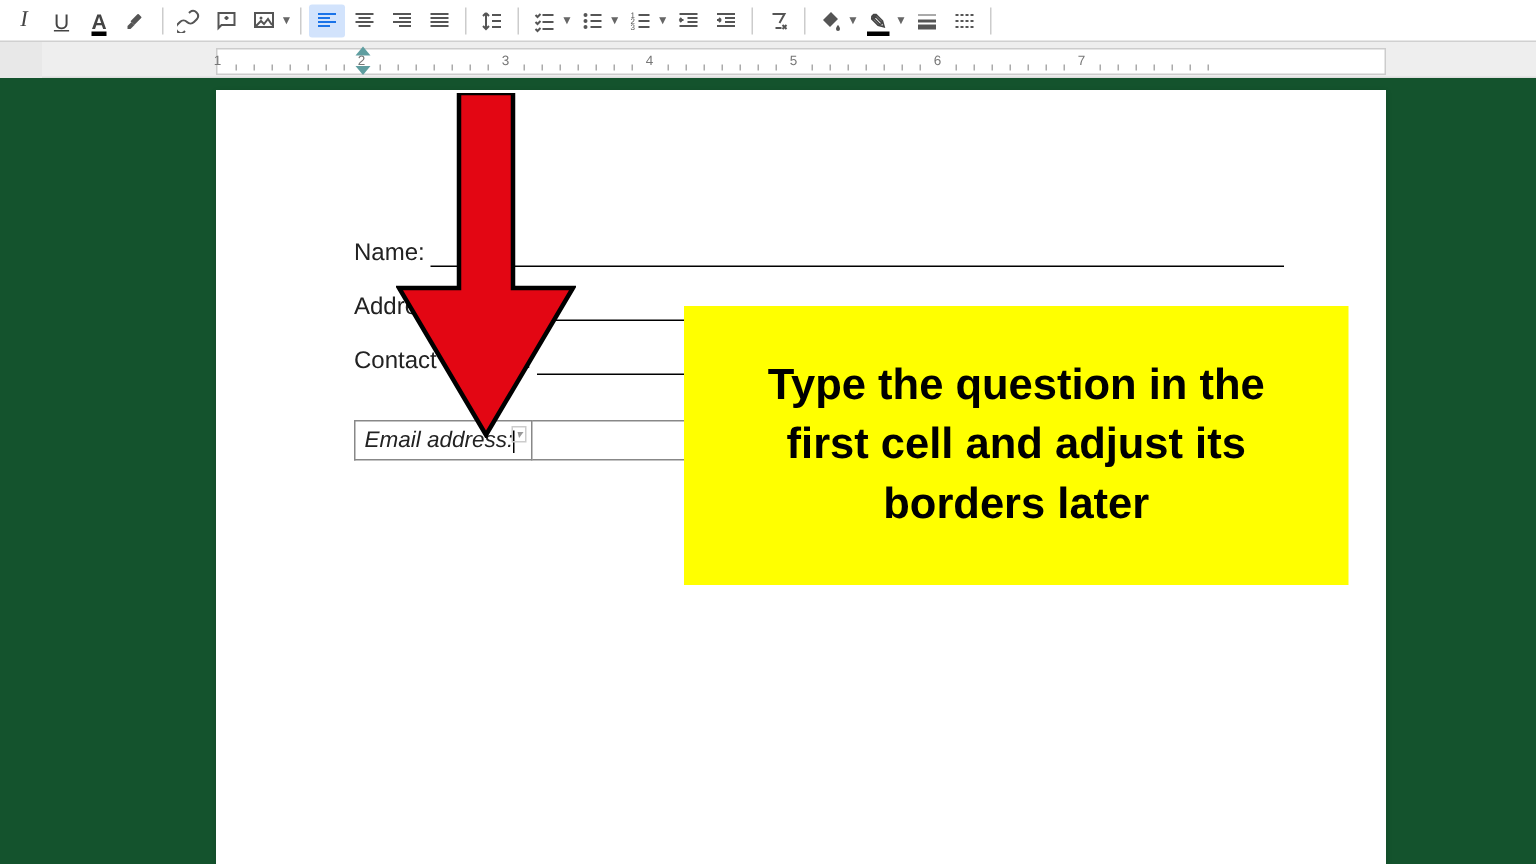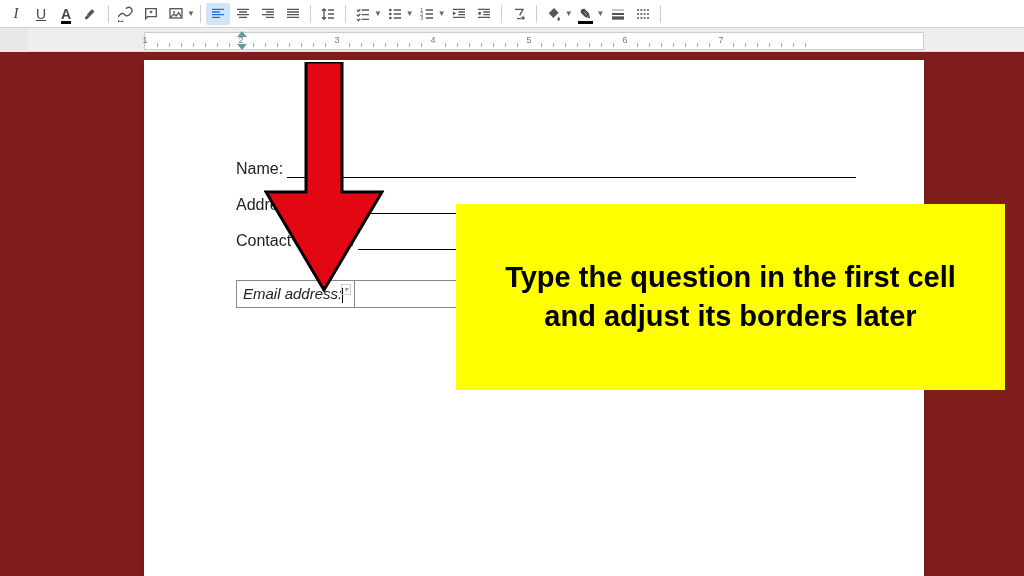--- a/index.html
+++ b/index.html
@@ -64,21 +64,21 @@
   .ruler .tick { position: absolute; top: 10px; width: 1px; height: 4px; background: #aaa; }
   .indent-left { position: absolute; top: -2px; left: 92px; width: 0; height: 0;
     border-left: 5px solid transparent; border-right: 5px solid transparent;
     border-bottom: 6px solid #5f9ea0; }
   .indent-first { position: absolute; bottom: -1px; left: 92px; width: 0; height: 0;
     border-left: 5px solid transparent; border-right: 5px solid transparent;
     border-top: 6px solid #5f9ea0; }
   .canvas {
     position: absolute;
     top: 52px; left: 0; right: 0; bottom: 0;
-    background: #7f1d1d;
+    background: #14532d;
     overflow: hidden;
   }
   .page {
     position: absolute;
     left: 144px;
     top: 8px;
     width: 780px;
     height: 560px;
     background: #ffffff;
     box-shadow: 0 1px 4px rgba(0,0,0,0.15);
@@ -121,21 +121,21 @@
     left: 264px;
     top: 62px;
     width: 120px;
     height: 230px;
     pointer-events: none;
   }
   .callout {
     position: absolute;
     left: 456px;
     top: 204px;
-    width: 549px;
+    width: 443px;
     height: 186px;
     background: #ffff00;
     display: flex;
     align-items: center;
     justify-content: center;
     text-align: center;
     font-size: 29px;
     font-weight: 700;
     color: #000;
     padding: 20px 30px;

